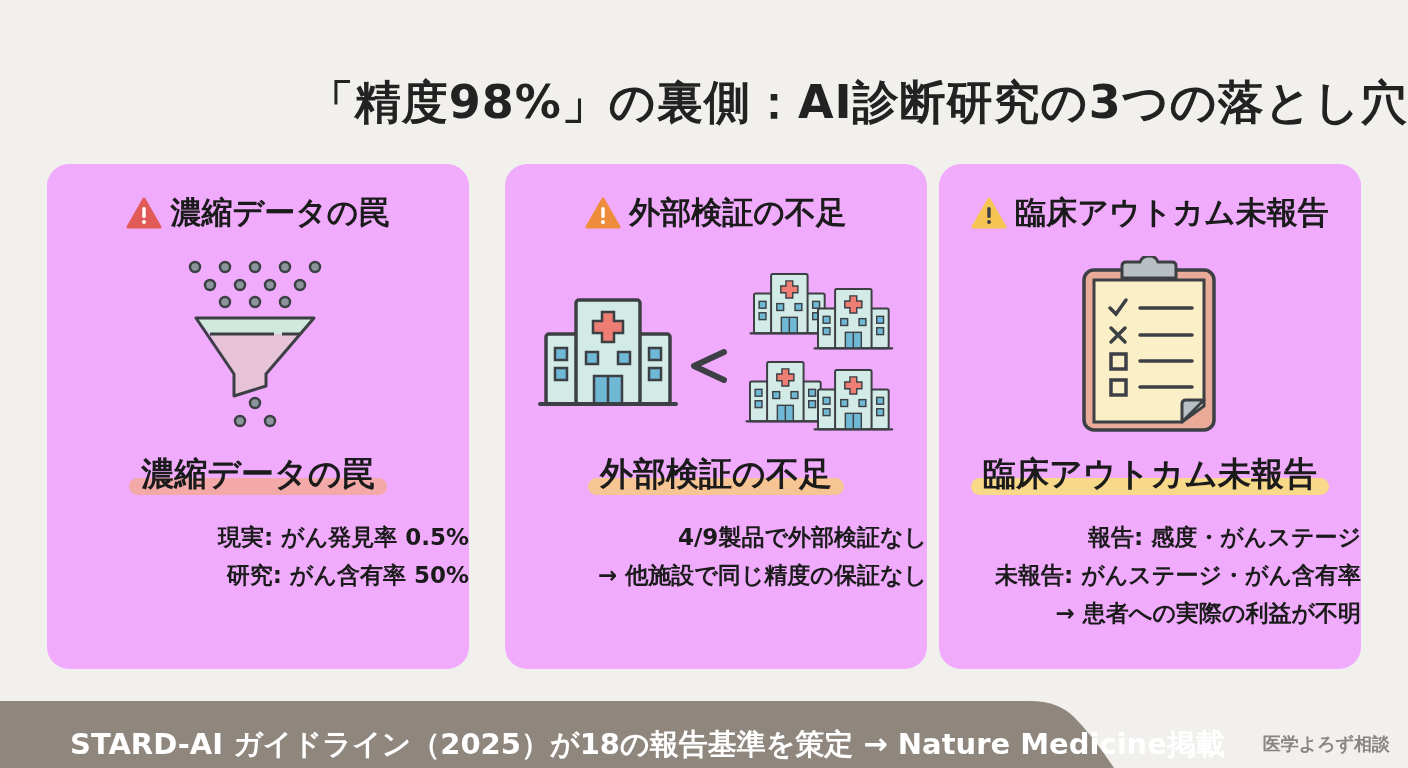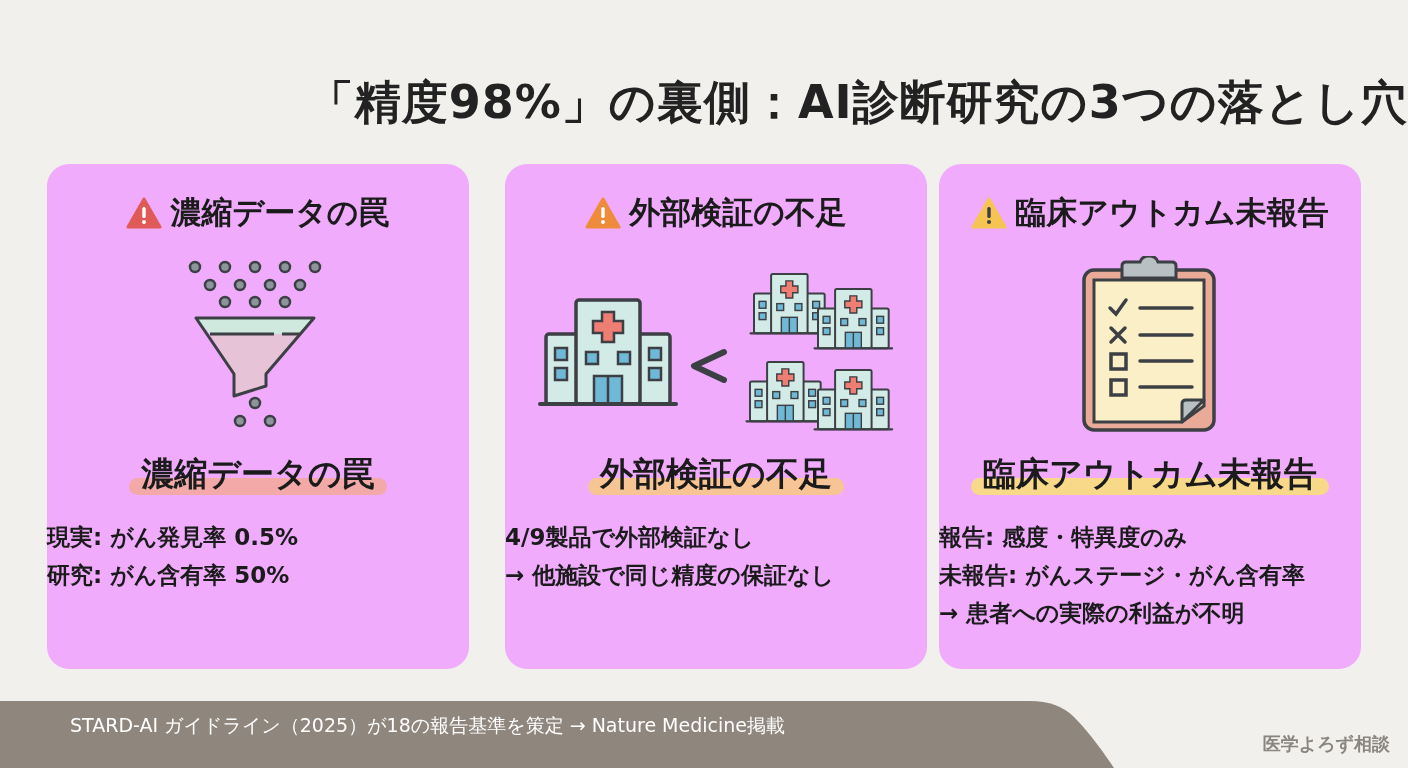--- a/index.html
+++ b/index.html
@@ -41,28 +41,28 @@
   }
   .sub-text::before {
     content: ""; position: absolute; left: 0; right: 0; bottom: 2px; height: 17px;
     border-radius: 9px; z-index: -1; background: var(--hl);
   }
   .c1 .sub-text { --hl: #f2a9a8; }
   .c2 .sub-text { --hl: #f7c594; }
   .c3 .sub-text { --hl: #f8d98a; }
   .lines {
     position: absolute; top: 354px; left: 0; width: 100%;
-    text-align: left; font-size: 23px; font-weight: bold; line-height: 38px; color: #1b1b1b;
+    text-align: right; font-size: 23px; font-weight: bold; line-height: 38px; color: #1b1b1b;
   }
   .footer {
     position: absolute; left: 0; top: 701px; width: 1408px; height: 67px;
   }
   .footer svg { position: absolute; left: 0; top: 0; }
   .footer-text {
-    position: absolute; left: 70px; top: 12px; font-size: 19px; font-weight: normal;
+    position: absolute; left: 70px; top: 24px; font-size: 29px; font-weight: bold;
     color: #ffffff; white-space: nowrap;
   }
   .brand {
     position: absolute; right: 18px; top: 732px; font-size: 18px; font-weight: bold;
     color: #8a8580;
     text-align: right;
   }
 </style>
 </head>
 <body>
@@ -184,21 +184,21 @@
         <line x1="70" y1="79" x2="122" y2="79"></line>
         <line x1="70" y1="105" x2="122" y2="105"></line>
         <line x1="70" y1="131" x2="122" y2="131"></line>
       </g>
     </svg>
   </div>
   <div class="sub">
     <span class="sub-text">臨床アウトカム未報告</span>
   </div>
   <div class="lines">
-    <div>報告: 感度・特異度のみ</div>
+    <div>報告: 感度・がんステージ</div>
     <div>未報告: がんステージ・がん含有率</div>
     <div>→ 患者への実際の利益が不明</div>
   </div>
 </div>
 
 <div class="footer">
   <svg width="1408" height="67" viewBox="0 0 1408 67">
     <path d="M0 0 H1030 Q1058 0 1074 16 Q1092 34 1114 67 H0 Z" fill="#8f877e"></path>
   </svg>
   <div class="footer-text">STARD-AI ガイドライン（2025）が18の報告基準を策定 → Nature Medicine掲載</div>

